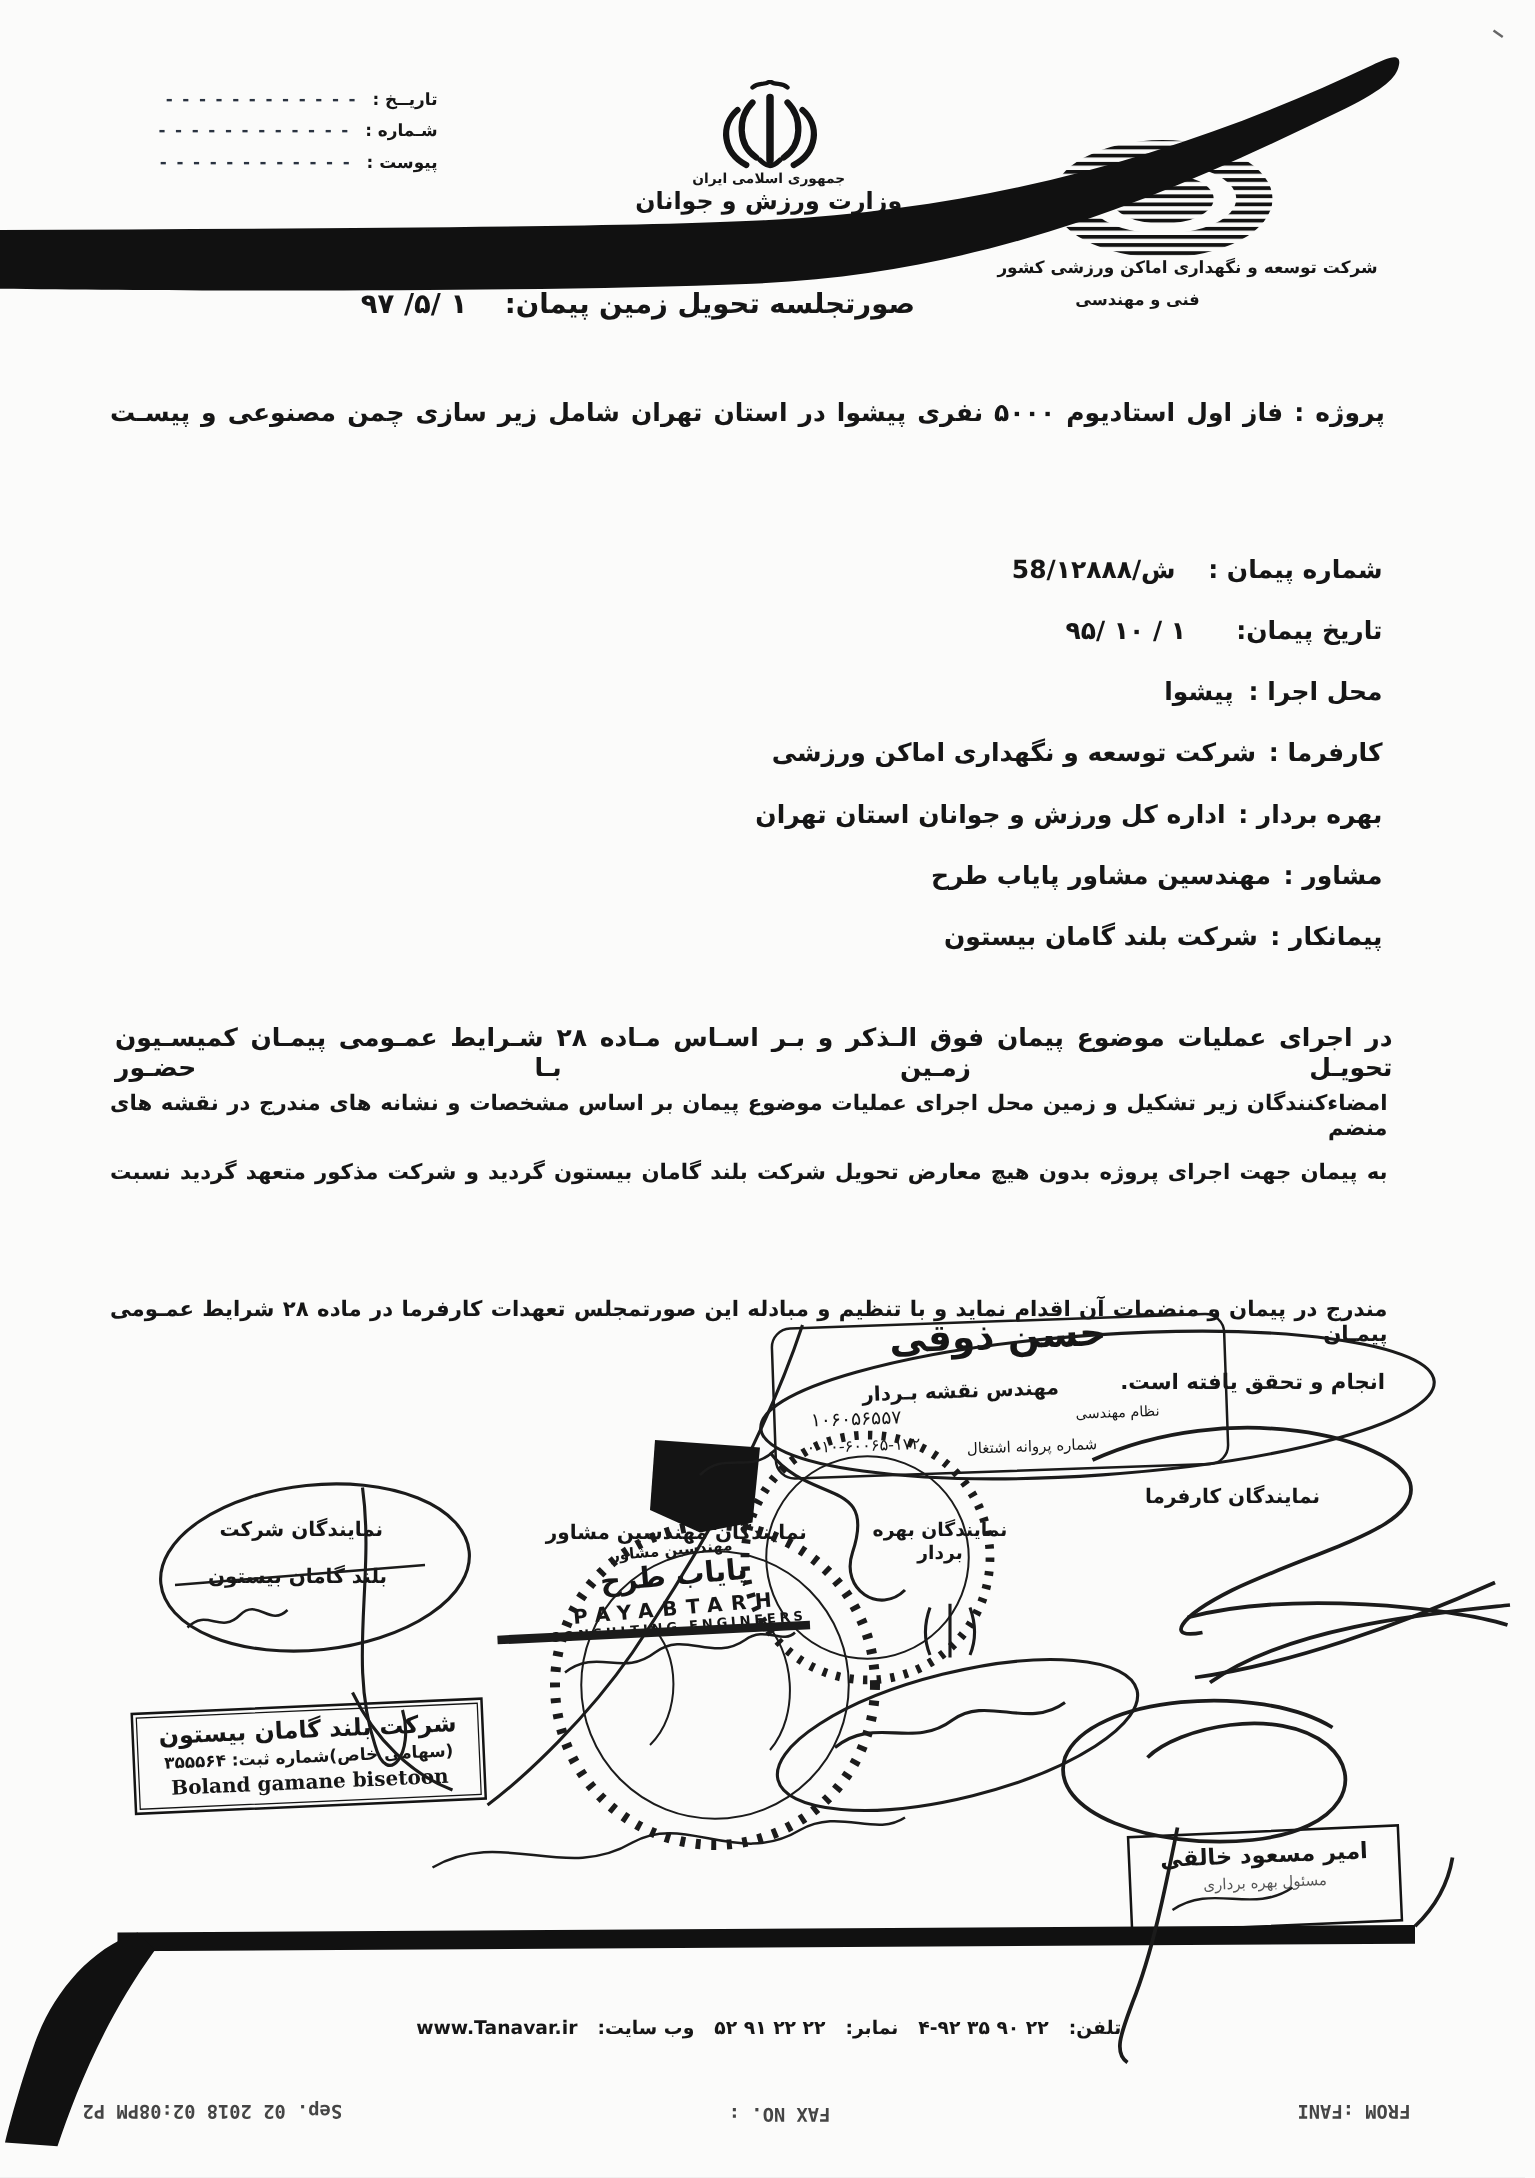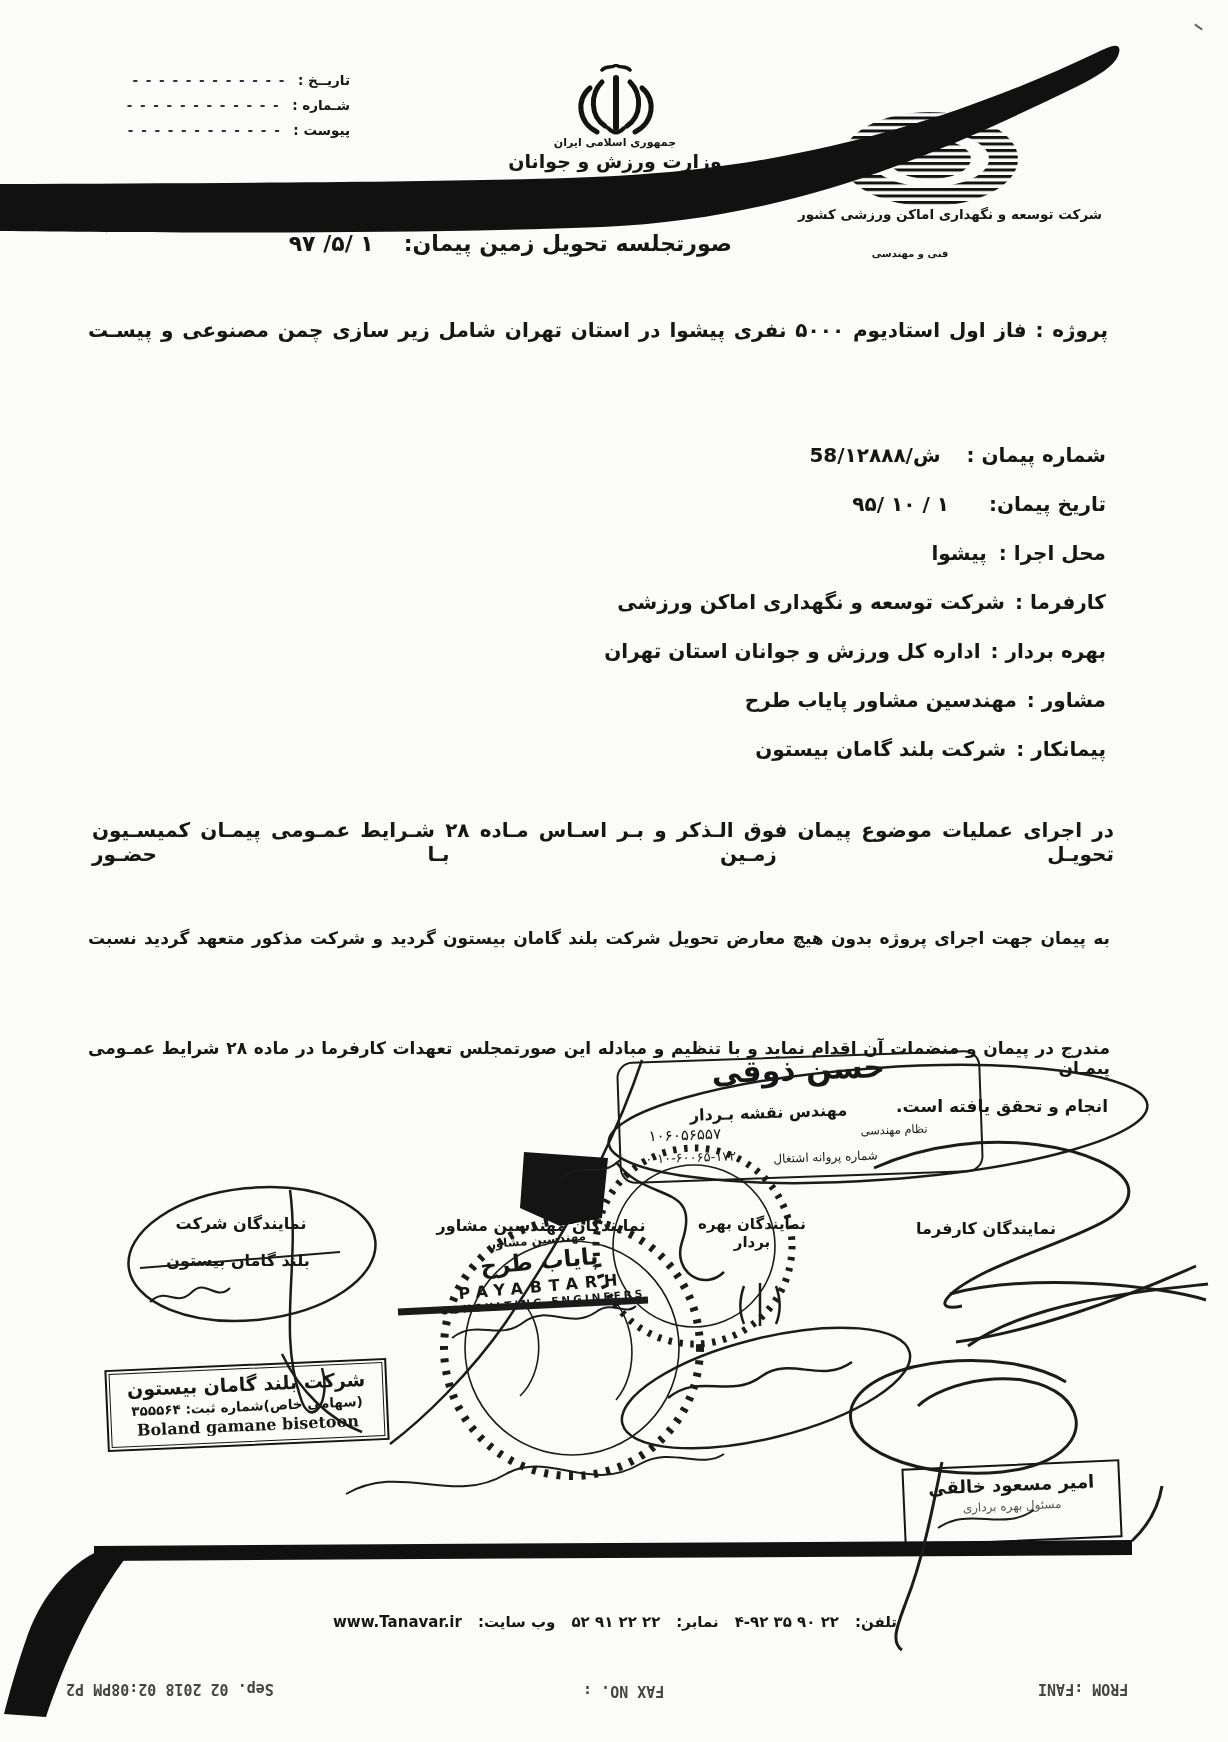--- a/index.html
+++ b/index.html
@@ -54,21 +54,21 @@
     <defs>
       <pattern id="st" width="8" height="6.5" patternUnits="userSpaceOnUse">
         <rect width="8" height="3" fill="#121212"></rect>
       </pattern>
     </defs>
     <ellipse cx="92" cy="49" rx="88" ry="47" fill="url(#st)"></ellipse>
     <ellipse cx="92" cy="49" rx="59" ry="28" fill="#fbfbfa"></ellipse>
     <ellipse cx="92" cy="49" rx="41" ry="20" fill="url(#st)"></ellipse>
   </svg>
   <div class="abs c b" style="left:785px;top:206px;width:330px;font-size:13.5px">شرکت توسعه و نگهداری اماکن ورزشی کشور</div>
-  <div class="abs c b" style="left:800px;top:248px;width:220px;font-size:10px">فنی و مهندسی</div>
+  <div class="abs c b" style="left:800px;top:233px;width:220px;font-size:13px">فنی و مهندسی</div>
 
   <div class="abs b row" style="left:252px;top:231px;width:480px;font-size:22px;gap:30px">
     <span>صورتجلسه تحویل زمین پیمان:</span>
     <span class="num">۹۷ /۵/ ۱</span>
   </div>
 
   <div class="abs b j" style="left:88px;top:318px;width:1020px;font-size:20px">پروژه : فاز اول استادیوم ۵۰۰۰ نفری پیشوا در استان تهران شامل زیر سازی چمن مصنوعی و پیسـت</div>
 
   <div class="abs b row" style="left:690px;top:443px;width:416px;font-size:20px;gap:26px">
     <span>شماره پیمان :</span>
@@ -93,29 +93,30 @@
   <div class="abs b row" style="left:650px;top:688px;width:456px;font-size:20px;gap:10px">
     <span>مشاور :</span>
     <span>مهندسین مشاور پایاب طرح</span>
   </div>
   <div class="abs b row" style="left:700px;top:737px;width:406px;font-size:20px;gap:10px">
     <span>پیمانکار :</span>
     <span>شرکت بلند گامان بیستون</span>
   </div>
 
   <div class="abs b j" style="left:92px;top:818px;width:1022px;font-size:20px">در اجرای عملیات موضوع پیمان فوق الـذکر و بـر اسـاس مـاده ۲۸ شـرایط عمـومی پیمـان کمیسـیون تحویـل زمـین بـا حضـور</div>
+  <div class="abs b j" style="left:88px;top:873px;width:1022px;font-size:17px">امضاءکنندگان زیر تشکیل و زمین محل اجرای عملیات موضوع پیمان بر اساس مشخصات و نشانه های مندرج در نقشه های منضم</div>
   <div class="abs b j" style="left:88px;top:928px;width:1022px;font-size:17px">به پیمان جهت اجرای پروژه بدون هیچ معارض تحویل شرکت بلند گامان بیستون گردید و شرکت مذکور متعهد گردید نسبت</div>
   <div class="abs b j" style="left:88px;top:1038px;width:1022px;font-size:17px">مندرج در پیمان و منضمات آن اقدام نماید و با تنظیم و مبادله این صورتمجلس تعهدات کارفرما در ماده ۲۸ شرایط عمـومی پیمـان</div>
   <div class="abs b r" style="left:640px;top:1096px;width:468px;font-size:17px">انجام و تحقق یافته است.</div>
 
   <div class="abs c b" style="left:150px;top:1214px;width:182px;font-size:16px">نمایندگان شرکت</div>
   <div class="abs c b" style="left:140px;top:1251px;width:196px;font-size:16px">بلند گامان بیستون</div>
   <div class="abs c b" style="left:418px;top:1216px;width:246px;font-size:16px">نمایندگان مهندسین مشاور</div>
   <div class="abs c b" style="left:678px;top:1215px;width:148px;font-size:15px">نمایندگان بهره بردار</div>
-  <div class="abs c b" style="left:898px;top:1219px;width:176px;font-size:16px">نمایندگان کارفرما</div>
+  <div class="abs c b" style="left:898px;top:1187px;width:176px;font-size:16px">نمایندگان کارفرما</div>
 
   <div class="abs" style="left:618px;top:1056px;width:360px;height:118px;border:2.5px solid #1a1a1a;border-radius:16px;transform:rotate(-2deg);z-index:3">
     <div class="abs c b" style="left:0;right:0;top:-6px;font-size:30px">حسن ذوقی</div>
     <div class="abs b" style="left:70px;top:44px;font-size:16px">مهندس نقشه بـردار</div>
     <div class="abs num" style="left:28px;top:64px;font-size:15px;letter-spacing:2px">۱۰۶۰۵۶۵۵۷</div>
     <div class="abs" style="left:240px;top:68px;font-size:11.5px">نظام مهندسی</div>
     <div class="abs num" style="left:24px;top:88px;font-size:13px">۰-۱۰-۶۰۰۶۵-۱۷۲</div>
     <div class="abs" style="left:152px;top:93px;font-size:12px">شماره پروانه اشتغال</div>
   </div>
 

